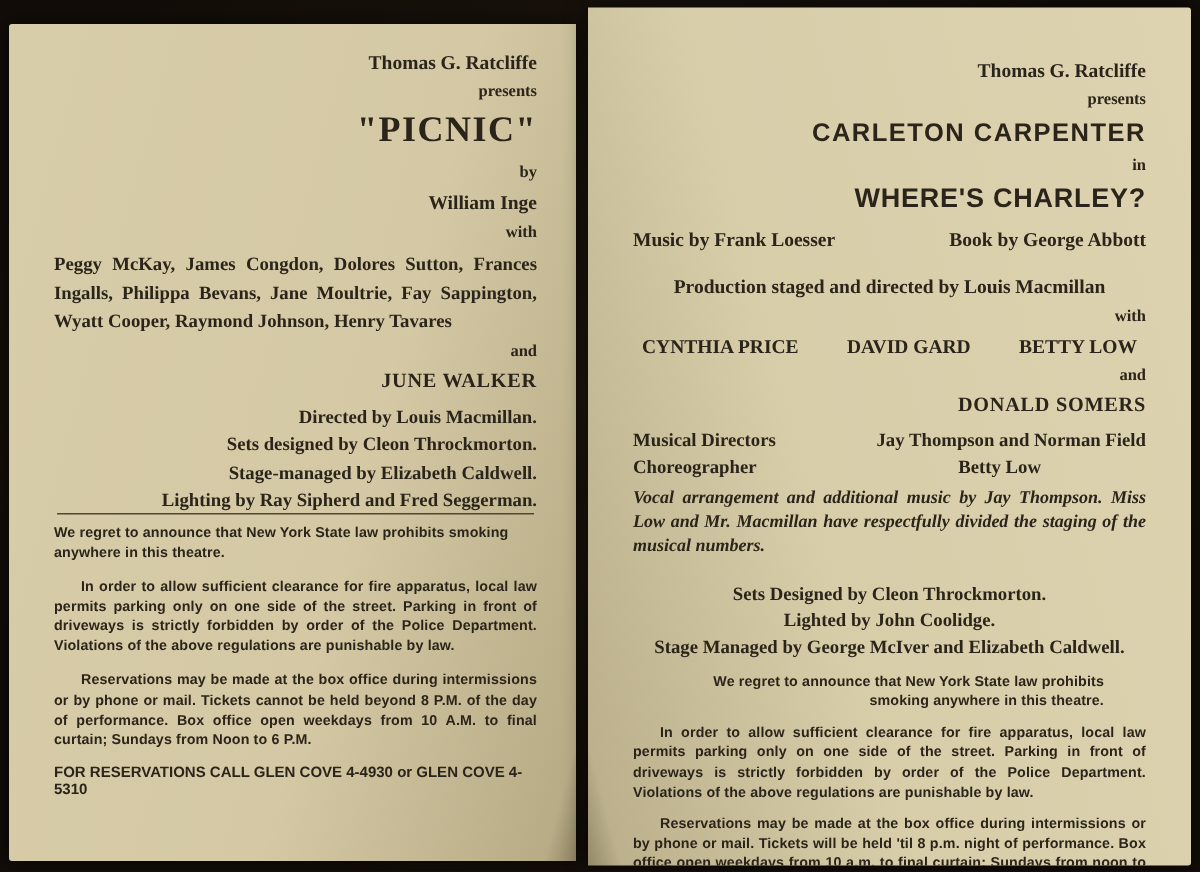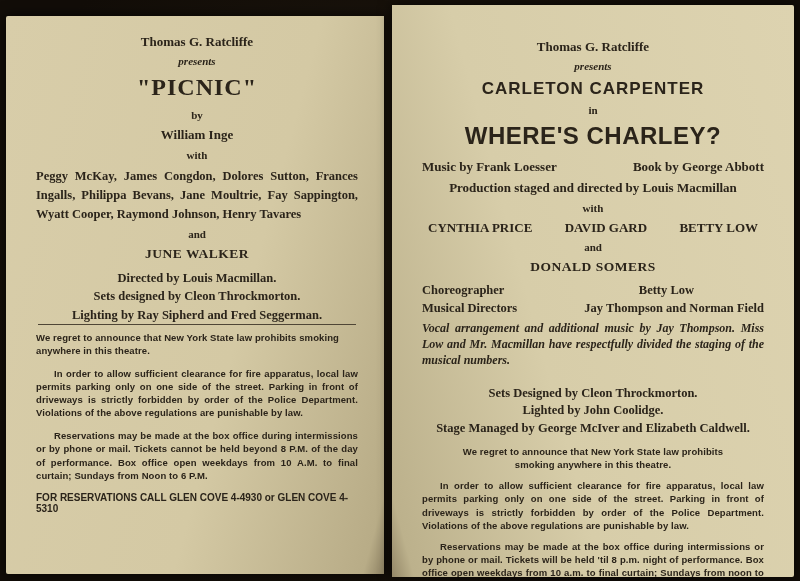--- a/index.html
+++ b/index.html
@@ -25,25 +25,25 @@
     padding:18px 26px 8px 30px;
     background: linear-gradient(105deg, #d8cda9 0%, #d4c9a4 60%, #b8ac87 96%, #8e8263 100%);
     border-radius: 2px 0 0 2px;
   }
   .page-right {
     top:5px; left:392px; width:402px; height:572px;
     padding:34px 30px 8px 30px;
     background: linear-gradient(255deg, #ddd3b0 0%, #d7cda9 62%, #bcb18c 96%, #948868 100%);
     border-radius: 0 2px 2px 0;
   }
-  .c { text-align:center; }
+  .c { text-align:right; }
   .j { text-align:justify; }
 
   .producer   { font-size:13px; font-weight:bold; margin-bottom:5px; }
-  .presents   { font-size:11px; font-weight:bold; font-style:italic; margin-bottom:7px; }
+  .presents   { font-size:11px; font-weight:bold; margin-bottom:7px; }
   .big-title  { font-size:24px; font-weight:bold; letter-spacing:1px; margin-bottom:8px;
                 font-family:"Liberation Serif", serif; }
   .subtitle   { font-size:13px; font-weight:bold; margin-bottom:7px; }
   .small-word { font-size:11px; font-weight:bold; margin-bottom:6px; }
   .author     { font-size:13px; font-weight:bold; margin-bottom:6px; }
   .cast-list  { font-size:12.5px; font-weight:bold; line-height:1.5; margin-bottom:5px; text-align:justify; }
   .star-name  { font-size:13.5px; font-weight:bold; letter-spacing:.5px; margin-bottom:7px; }
   .credit-line{ font-size:12.5px; font-weight:bold; line-height:1.45; }
   .assoc-note { font-size:12px; font-weight:bold; font-style:italic; margin-top:9px; margin-bottom:6px; }
   .rule       { border-top:1px solid #4f4636; margin:0 2px 6px 2px; }
@@ -52,24 +52,24 @@
     font-family:"Liberation Sans", sans-serif;
     font-size:9.5px; font-weight:bold; line-height:1.38;
     letter-spacing:.1px;
   }
   .fine.indent { text-indent:18px; } .mt8 { margin-top:8px; } .mt10 { margin-top:10px; }
   .call-line { font-family:"Liberation Sans", sans-serif; font-size:10px; font-weight:bold; }
 
   
   .star-big   { font-family:"Liberation Sans", sans-serif; font-size:17px; font-weight:bold;
                 letter-spacing:1px; margin-bottom:5px; }
-  .title-right{ font-family:"Liberation Sans", sans-serif; font-size:24px; font-weight:bold;
+  .title-right{ font-family:"Liberation Sans", sans-serif; font-size:18px; font-weight:bold;
                 letter-spacing:.5px; margin-bottom:9px; }
   .split-row  { display:flex; justify-content:space-between; font-size:13px; font-weight:bold;
-                margin-bottom:5px; }
+                margin-bottom:15px; }
   .staging    { font-size:13px; font-weight:bold; margin-bottom:6px; text-align:center; }
   .cast-row   { display:flex; justify-content:space-between; font-size:13px; font-weight:bold;
                 margin-bottom:5px; padding:0 6px; }
   .role-row   { display:flex; justify-content:space-between; font-size:12.5px; font-weight:bold;
                 line-height:1.4; }
   .role-row .val { text-align:right; }
   .staging-note { font-size:12px; font-weight:bold; font-style:italic; line-height:1.35;
                   margin:3px 0 16px 0; text-align:justify; }
   .credit-line-r { font-size:12.5px; font-weight:bold; line-height:1.4; text-align:center; }
 </style>
@@ -85,20 +85,21 @@
     <div class="small-word c">by</div>
     <div class="author c">William Inge</div>
     <div class="small-word c">with</div>
     <div class="cast-list">Peggy McKay, James Congdon, Dolores Sutton, Frances Ingalls, Philippa Bevans, Jane Moultrie, Fay Sappington, Wyatt Cooper, Raymond Johnson, Henry Tavares</div>
     <div class="small-word c">and</div>
     <div class="star-name c">JUNE WALKER</div>
 
     <div>
       <div class="credit-line c">Directed by Louis Macmillan.</div>
       <div class="credit-line c">Sets designed by Cleon Throckmorton.</div>
+      <div class="credit-line c">Stage-managed by Elizabeth Caldwell.</div>
       <div class="credit-line c">Lighting by Ray Sipherd and Fred Seggerman.</div>
     </div>
 
     <div class="rule"></div>
 
     <div class="fine">We regret to announce that New York State law prohibits smoking anywhere in this theatre.</div>
     <div class="fine indent j mt10">In order to allow sufficient clearance for fire apparatus, local law permits parking only on one side of the street. Parking in front of driveways is strictly forbidden by order of the Police Department. Violations of the above regulations are punishable by law.</div>
     <div class="fine indent j mt10">Reservations may be made at the box office during intermissions or by phone or mail. Tickets cannot be held beyond 8 P.M. of the day of performance. Box office open weekdays from 10 A.M. to final curtain; Sundays from Noon to 6 P.M.</div>
     <div class="call-line mt10">FOR RESERVATIONS CALL GLEN COVE 4-4930 or GLEN COVE 4-5310</div>
 
@@ -120,26 +121,26 @@
 
     <div class="cast-row">
       <span>CYNTHIA PRICE</span>
       <span>DAVID GARD</span>
       <span>BETTY LOW</span>
     </div>
     <div class="small-word c">and</div>
     <div class="star-name c">DONALD SOMERS</div>
 
     <div class="role-row">
+      <span class="lbl">Musical Directors</span>
+      <span class="val">Jay Thompson and Norman Field</span>
+    </div>
+    <div class="role-row">
       <span class="lbl">Choreographer</span>
       <span class="val" style="padding-right:70px;">Betty Low</span>
-    </div>
-    <div class="role-row">
-      <span class="lbl">Musical Directors</span>
-      <span class="val">Jay Thompson and Norman Field</span>
     </div>
 
     <div class="staging-note">Vocal arrangement and additional music by Jay Thompson. Miss Low and Mr. Macmillan have respectfully divided the staging of the musical numbers.</div>
 
     <div>
       <div class="credit-line-r">Sets Designed by Cleon Throckmorton.</div>
       <div class="credit-line-r">Lighted by John Coolidge.</div>
       <div class="credit-line-r">Stage Managed by George McIver and Elizabeth Caldwell.</div>
     </div>
 

